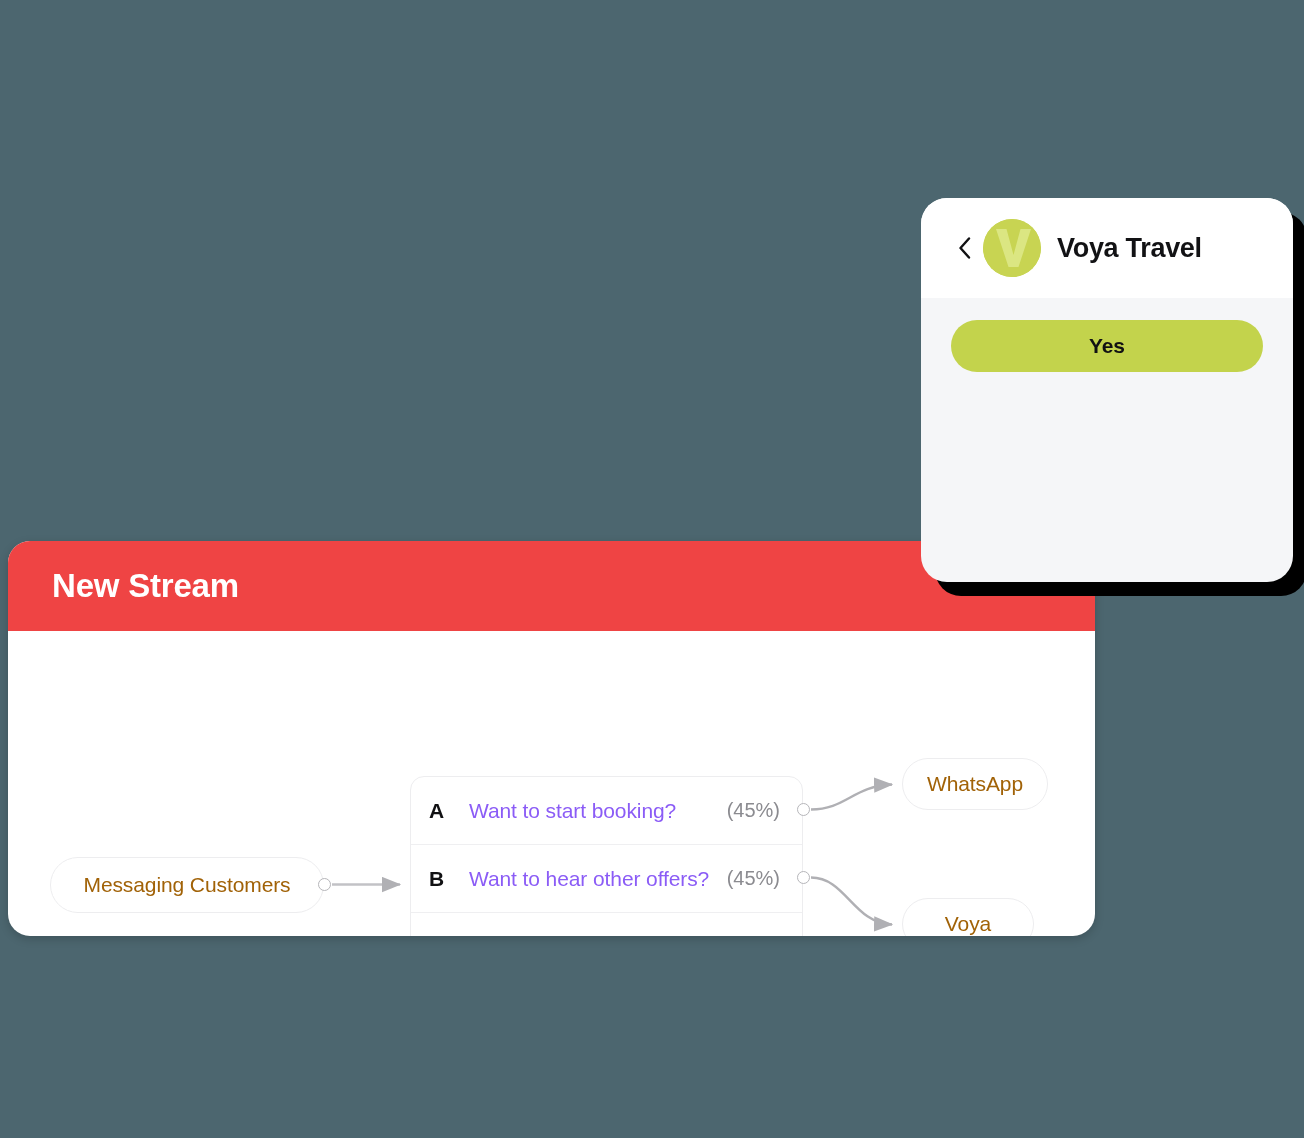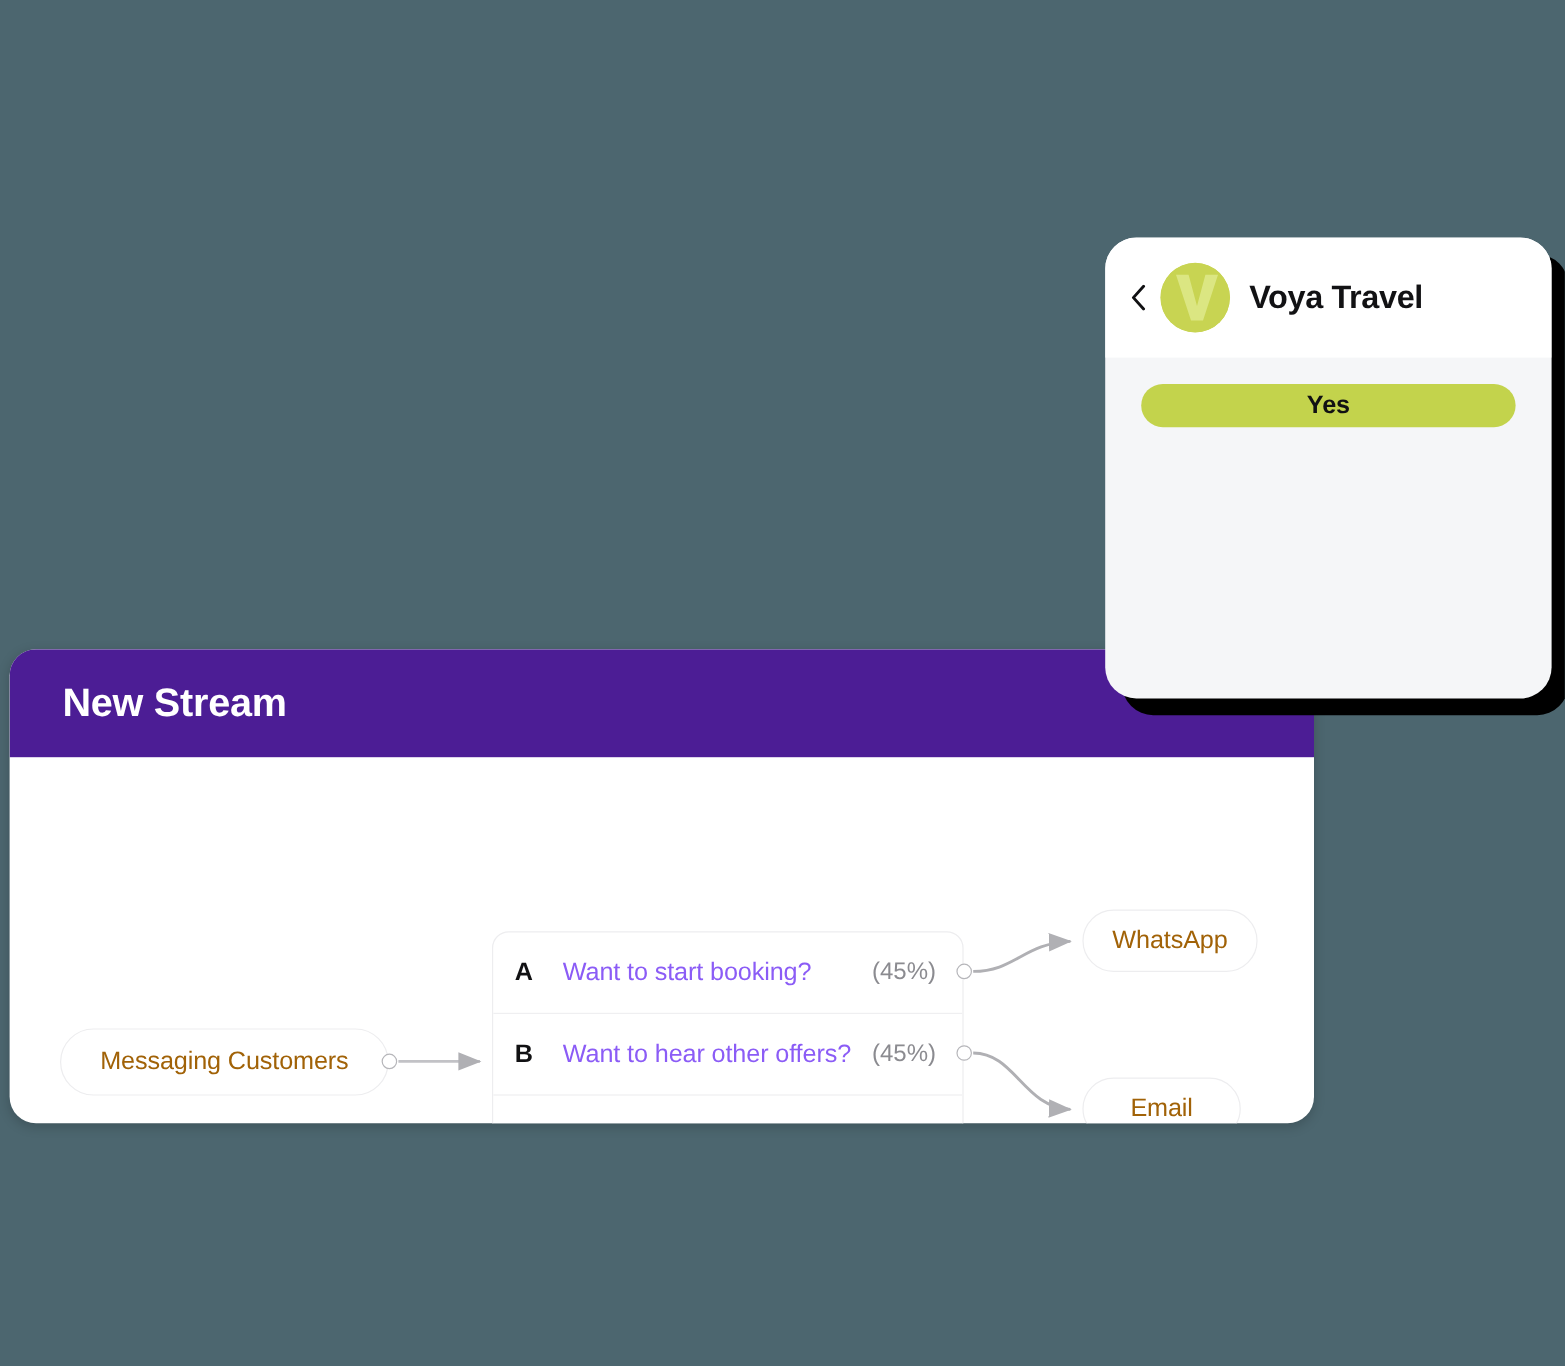--- a/index.html
+++ b/index.html
@@ -29,21 +29,21 @@
     width: 1087px;
     height: 395px;
     background: #ffffff;
     border-radius: 22px;
     box-shadow: 0 3px 10px rgba(0,0,0,0.18);
     overflow: hidden;
     z-index: 1;
   }
   #stream-header {
     height: 90px;
-    background: #4c1d95;
+    background: #ef4444;
     display: flex;
     align-items: center;
     padding-left: 44px;
     box-sizing: border-box;
   }
   #stream-title {
     color: #ffffff;
     font-size: 33px;
     font-weight: 700;
     letter-spacing: -0.2px;
@@ -167,21 +167,21 @@
     border-radius: 26px;
     overflow: hidden;
     box-shadow: 14px 14px 0 0 #000000;
     z-index: 5;
   }
   #chat-header {
     height: 100px;
     background: #ffffff;
     display: flex;
     align-items: center;
-    padding: 0 16px;
+    padding: 0 32px;
     box-sizing: border-box;
   }
   #back-chevron {
     width: 22px;
     height: 28px;
     display: flex;
     align-items: center;
     justify-content: center;
     margin-right: 8px;
     flex: none;
@@ -210,21 +210,21 @@
   #chat-question {
     font-size: 23px;
     line-height: 1.45;
     color: #121214;
     letter-spacing: -0.2px;
     margin-bottom: 26px;
   }
   .reply-btn {
     display: block;
     width: 100%;
-    height: 36px;
+    height: 52px;
     border: none;
     border-radius: 26px;
     background: #c3d34c;
     color: #111113;
     font-family: "Liberation Sans", sans-serif;
     font-size: 21px;
     font-weight: 700;
     letter-spacing: -0.1px;
     margin-bottom: 15px;
     cursor: pointer;
@@ -285,21 +285,21 @@
 
       </div>
 
       <div class="dot" id="dot-a"></div>
       <div class="dot" id="dot-b"></div>
 
       <div class="pill" id="node-whatsapp">
         <span>WhatsApp</span>
       </div>
       <div class="pill" id="node-email">
-        <span>Email</span>
+        <span>Voya</span>
       </div>
 
     </div>
   </div>
 
   <div id="chat-card">
 
     <div id="chat-header">
 
       <div id="back-chevron">

